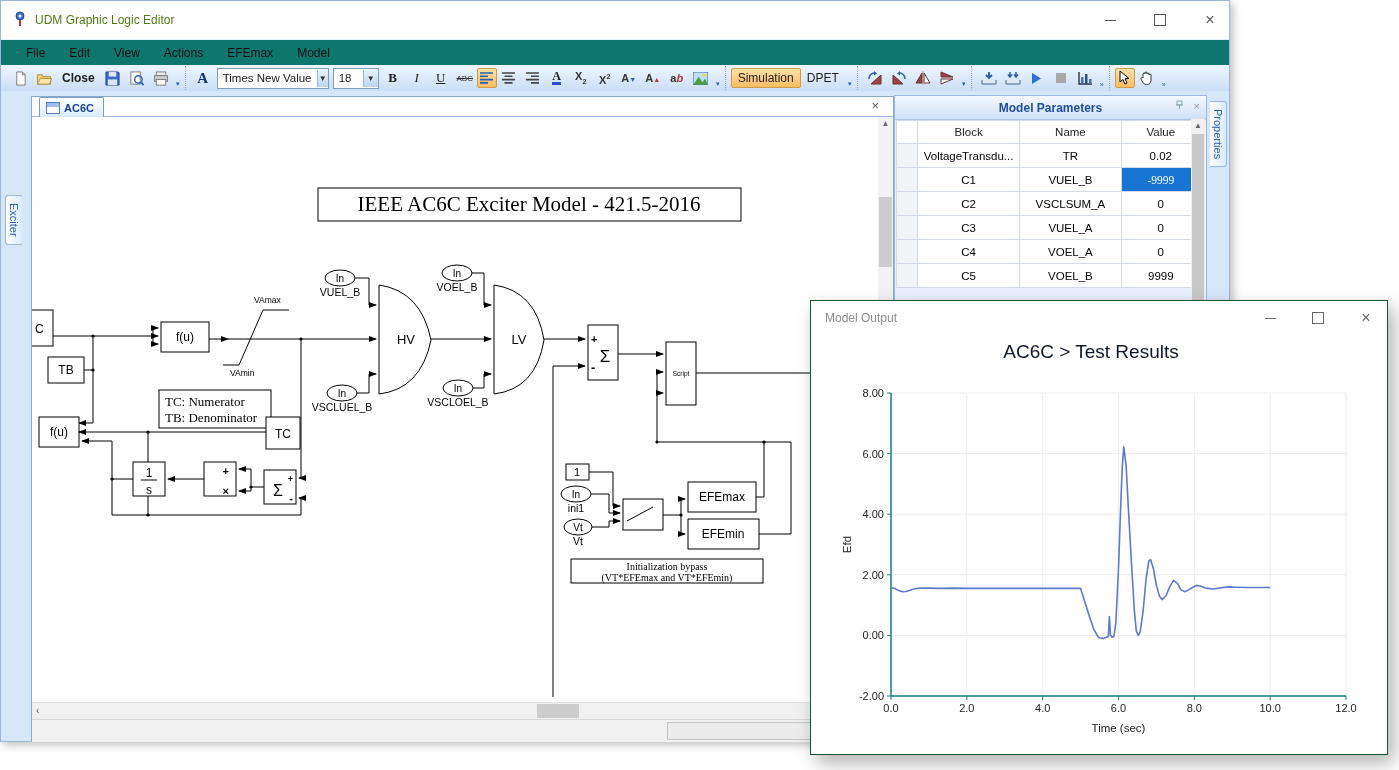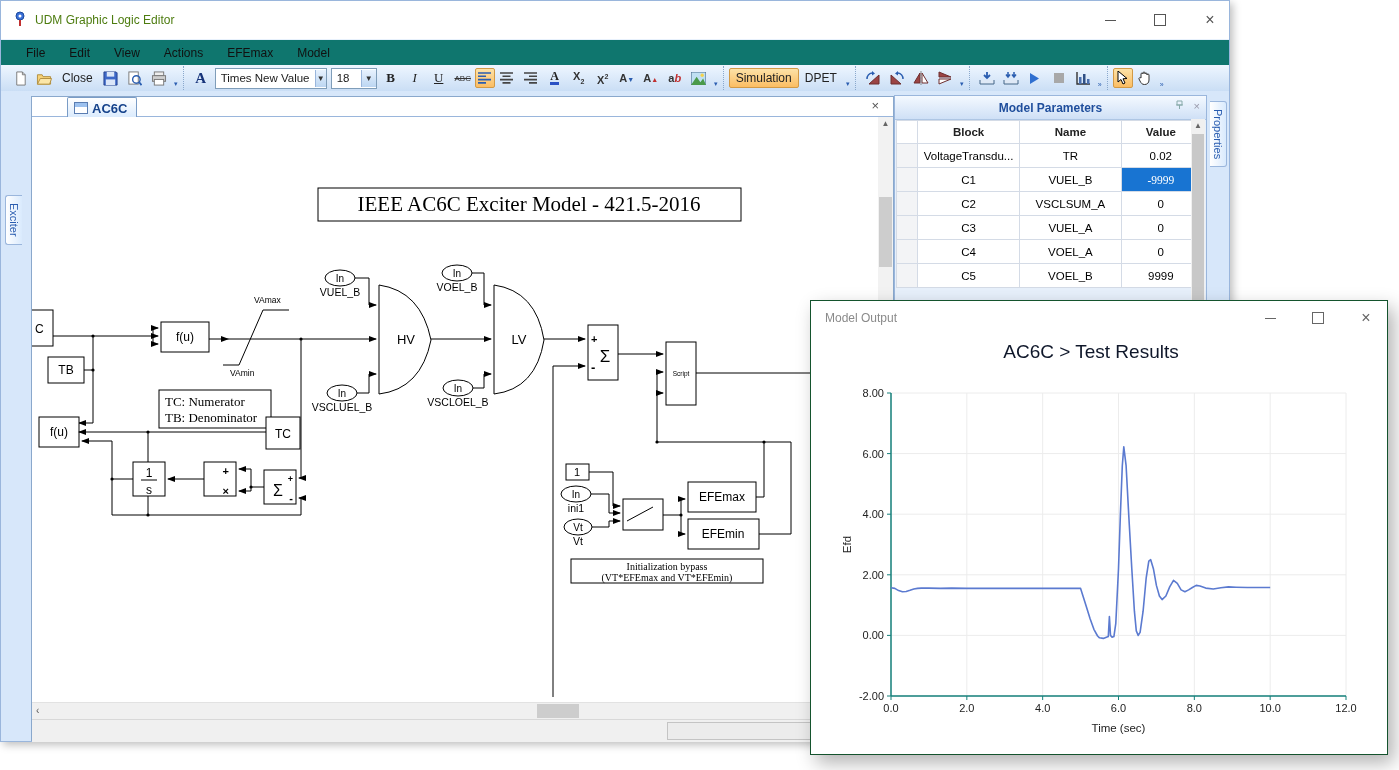--- a/index.html
+++ b/index.html
@@ -15,21 +15,21 @@
   .winbtn{width:22px;height:22px;display:flex;align-items:center;justify-content:center;cursor:default;}
   .glyph-min{width:11px;border-bottom:1px solid #555;height:1px;}
   .glyph-max{width:10px;height:10px;border:1px solid #555;}
   .glyph-close{font-size:16px;line-height:10px;color:#555;}
   .menubar{position:absolute;left:0;top:38px;width:100%;height:26px;background:#0f766e;
            display:flex;align-items:center;padding-left:14px;box-sizing:border-box;gap:2px;border-top:1px solid #e8f1fc;}
   .menubar span{padding:4px 11px;color:#111;}
   .toolbar{position:absolute;left:0;top:64px;width:100%;height:26px;
            background:linear-gradient(#eef6ff,#cadef5);display:flex;align-items:center;padding-left:2px;box-sizing:border-box;}
   .tgroup{display:flex;align-items:center;height:24px;padding:0 2px 0 5px;border-left:1px dotted #8aa8cc;}
-  .tgroup:first-child{border-left:none;}
+  .tgroup:first-child{border-left:none;font-weight:bold;}
   .tbtn{min-width:20px;height:20px;display:flex;align-items:center;justify-content:center;
         padding:0 2px;border-radius:2px;color:#222;}
   .tbtn.textbtn{padding:0 6px;font-size:12px;}
   .tbtn.active{background:linear-gradient(#fde2a7,#fbbd63);border:1px solid #d29a46;box-sizing:border-box;}
   .combo{display:flex;align-items:center;background:#fff;border:1px solid #7f9db9;height:19px;margin:0 2px;}
   .combo .cval{padding:0 5px;font-size:11.5px;white-space:nowrap;}
   .combo .carr{width:14px;height:17px;background:linear-gradient(#e8f2fe,#bcd6f2);border-left:1px solid #9ab6dc;
                display:flex;align-items:center;justify-content:center;font-size:8px;color:#333;}
   .ovf{width:10px;height:22px;display:flex;align-items:flex-end;justify-content:center;
        font-size:7px;color:#2a5db0;padding-bottom:2px;}
@@ -46,40 +46,40 @@
   .vtab{position:absolute;background:linear-gradient(90deg,#ffffff,#d9eafd);border:1px solid #9ab6dc;
         color:#2a5db0;font-size:11px;writing-mode:vertical-rl;display:flex;align-items:center;
         padding:7px 2px;border-radius:0 3px 3px 0;}
   .vtab.left{left:4px;top:104px;border-radius:3px 0 0 3px;border-right:none;}
   .vtab.right{right:2px;top:100px;border-radius:0 3px 3px 0;border-left:none;}
   .docarea{position:absolute;left:30px;top:95px;width:863px;height:645px;background:#fff;
            border:1px solid #8aa8cc;box-sizing:border-box;}
   .tabstrip{position:absolute;left:0;top:0;width:100%;height:20px;background:#fff;border-bottom:1px solid #9ab6dc;box-sizing:border-box;}
   .doctab{position:absolute;left:7px;top:0px;height:20px;display:flex;align-items:center;gap:4px;
           background:linear-gradient(#ffffff,#d9eafd);border:1px solid #7a9cc6;border-bottom:none;
-          padding:0 9px 0 6px;font-weight:bold;color:#15428b;font-size:13px;border-radius:2px 2px 0 0;margin-left:28px;}
+          padding:0 9px 0 6px;font-weight:bold;color:#15428b;font-size:11px;border-radius:2px 2px 0 0;}
   .tabicon{width:12px;height:10px;border:1px solid #5a7db2;background:linear-gradient(#9cc1ef 40%,#fff 40%);}
   .tabclose{position:absolute;right:14px;top:2px;color:#555;font-size:13px;line-height:13px;}
   .canvas{position:absolute;left:0px;top:20px;width:846px;height:585px;background:#fff;overflow:hidden;}
   .vscroll{position:absolute;right:0;top:20px;width:15px;height:585px;background:#f2f2f2;}
   .vscroll .arr{position:absolute;left:0;top:2px;width:15px;text-align:center;font-size:8px;color:#666;}
   .vscroll .thumb{position:absolute;left:1px;top:80px;width:13px;height:70px;background:#cdcdcd;}
   .hscroll{position:absolute;left:0;top:605px;width:100%;height:17px;background:#f0f0f0;border-top:1px solid #e2e2e2;box-sizing:border-box;}
   .hscroll .arr{position:absolute;left:4px;top:2px;font-size:10px;color:#555;}
   .hscroll .thumb{position:absolute;left:505px;top:1px;width:42px;height:14px;background:#cdcdcd;}
   .statusbar{position:absolute;left:0;top:622px;width:100%;height:23px;background:#f0f0f0;border-top:1px solid #d8d8d8;box-sizing:border-box;}
   .statusbox{position:absolute;left:635px;top:2px;width:143px;height:16px;background:#ececec;border:1px solid #c4c4c4;}
   
   .params{position:absolute;left:893px;top:94px;width:313px;height:646px;background:#e7f0fb;border:1px solid #9ab6dc;box-sizing:border-box;}
   .params .phead{height:23px;background:linear-gradient(#f4f9ff,#cfe0f6);border-bottom:1px solid #aec6e4;
                  display:flex;align-items:center;justify-content:center;position:relative;}
   .params .phead .ptitle{font-weight:bold;color:#1f4e9c;font-size:12px;}
   .params .phead .pbtn{position:absolute;top:4px;color:#8899aa;font-size:11px;}
   .params table{border-collapse:collapse;width:305px;margin-left:1px;background:#fff;table-layout:fixed;font-size:11.5px;}
-  .params th{font-weight:bold;height:20px;border:1px solid #d4dbe6;color:#222;background:#fff;}
+  .params th{font-weight:normal;height:20px;border:1px solid #d4dbe6;color:#222;background:#fff;}
   .params td{height:21px;border:1px solid #d4dbe6;text-align:center;color:#000;overflow:hidden;white-space:nowrap;}
   .params td.rowhdr{background:#f3f4f6;}
   .params td.sel{background:#1874d2;color:#fff;font-family:Liberation Serif, serif;}
   .pscroll{position:absolute;right:1px;top:23px;width:14px;height:300px;background:#f0f0f0;}
   .pscroll .arr{position:absolute;top:2px;width:14px;text-align:center;font-size:8px;color:#666;}
   .pscroll .thumb{position:absolute;left:1px;top:15px;width:12px;height:170px;background:#c8c8c8;}
   
   .outwin{position:absolute;left:810px;top:300px;width:578px;height:455px;background:#fff;
           border:1px solid #14532d;box-sizing:border-box;box-shadow:6px 8px 18px rgba(0,0,0,.3);}
   .outtitle{position:absolute;left:0;top:0;width:100%;height:34px;display:flex;align-items:center;}

